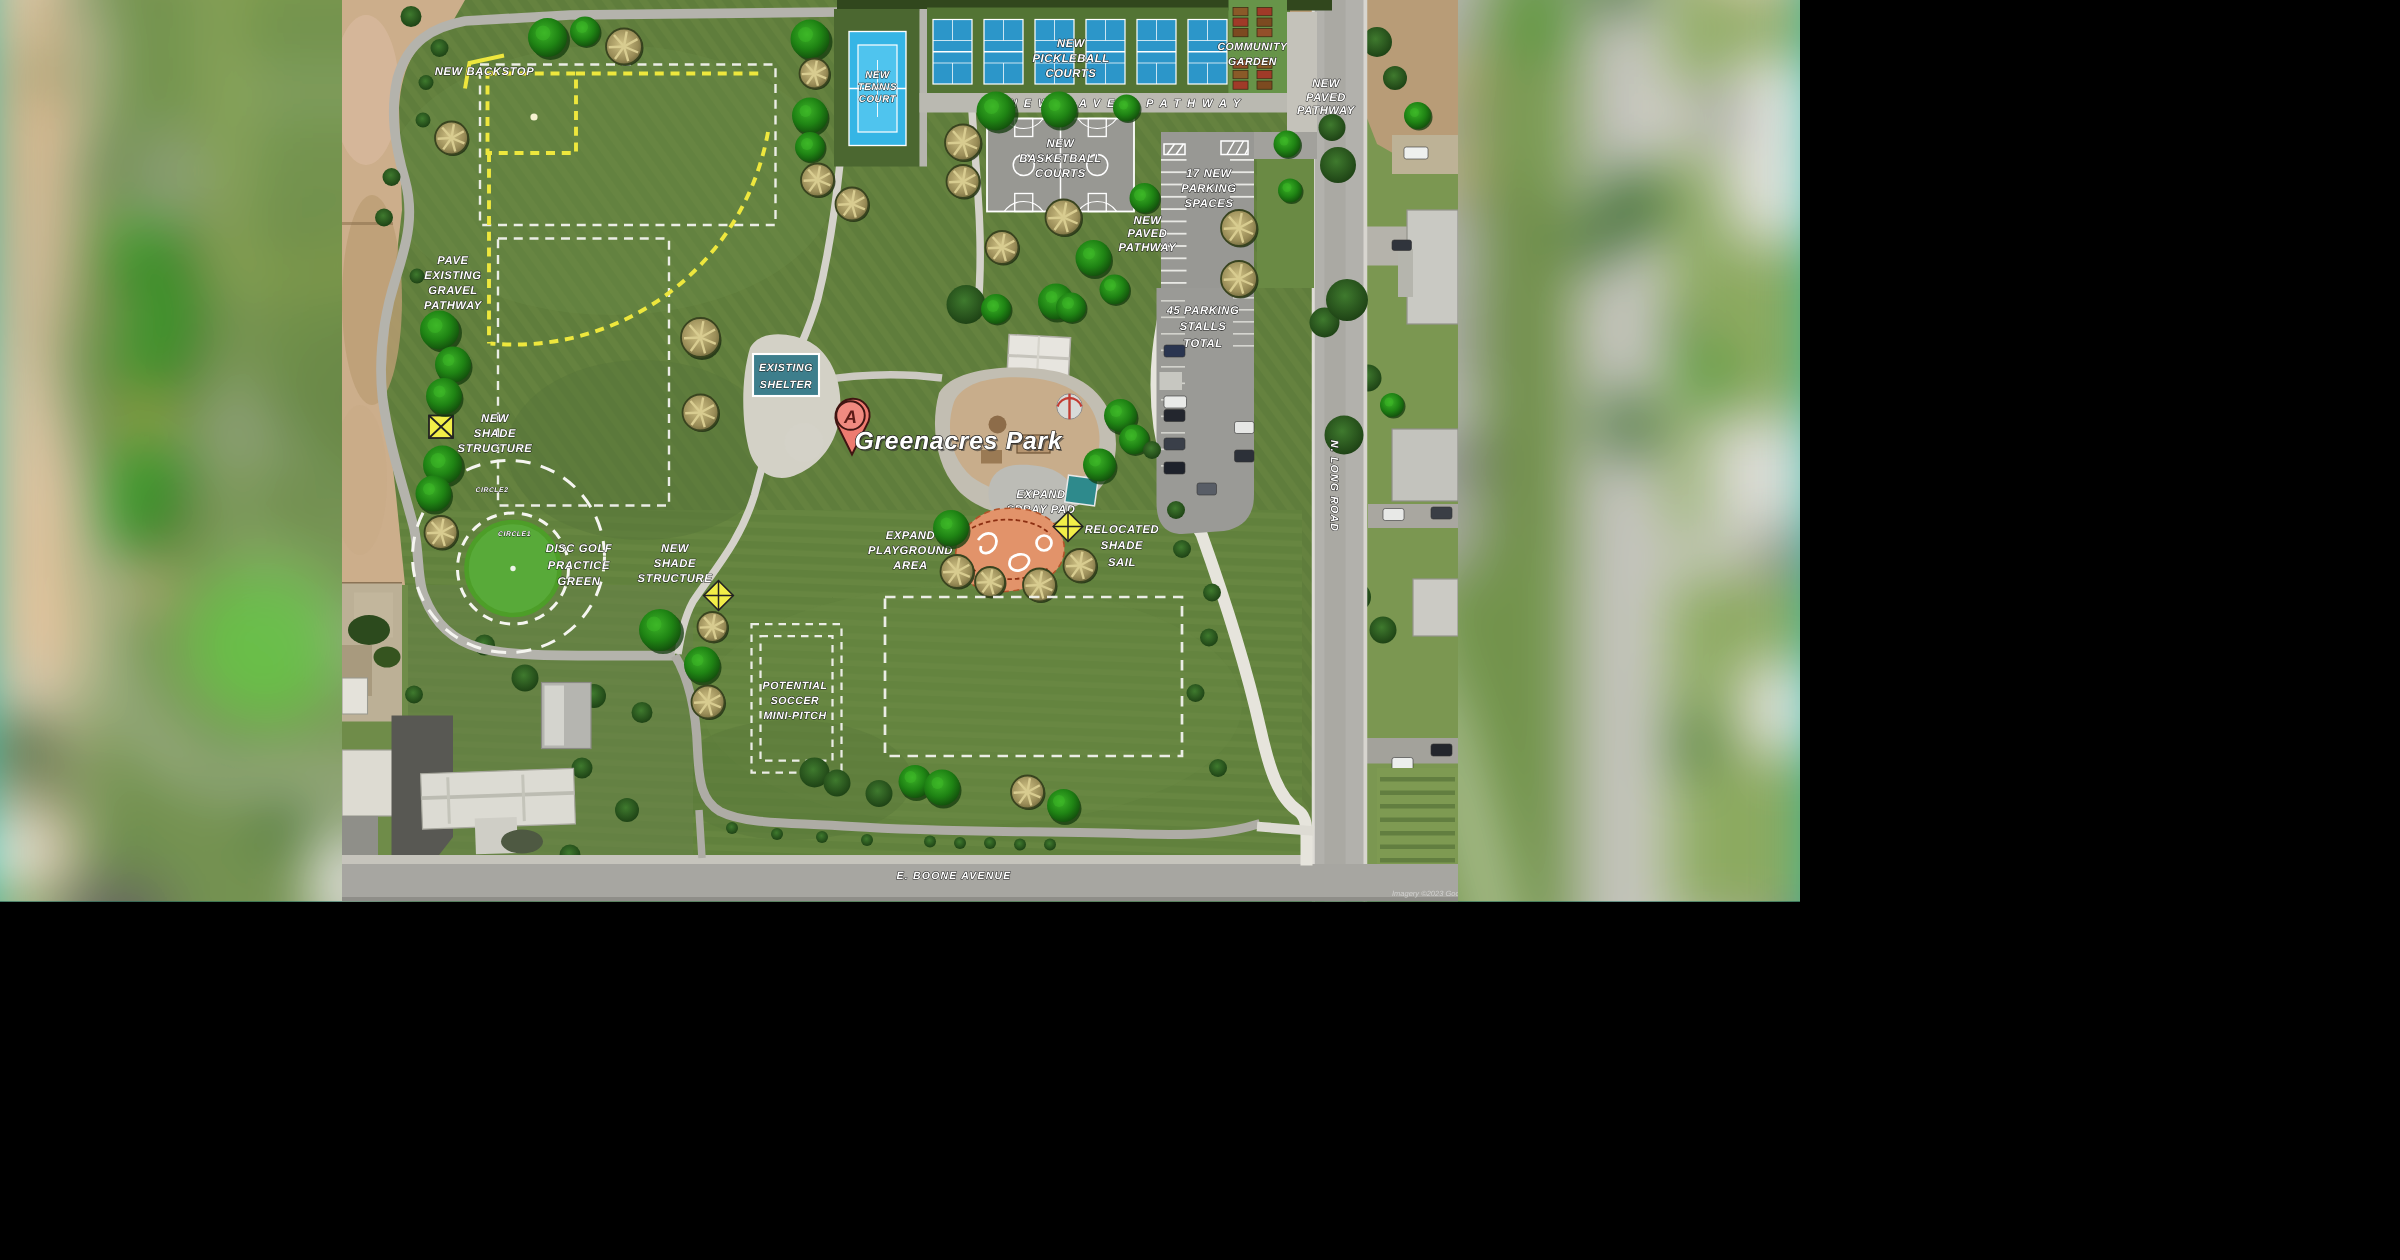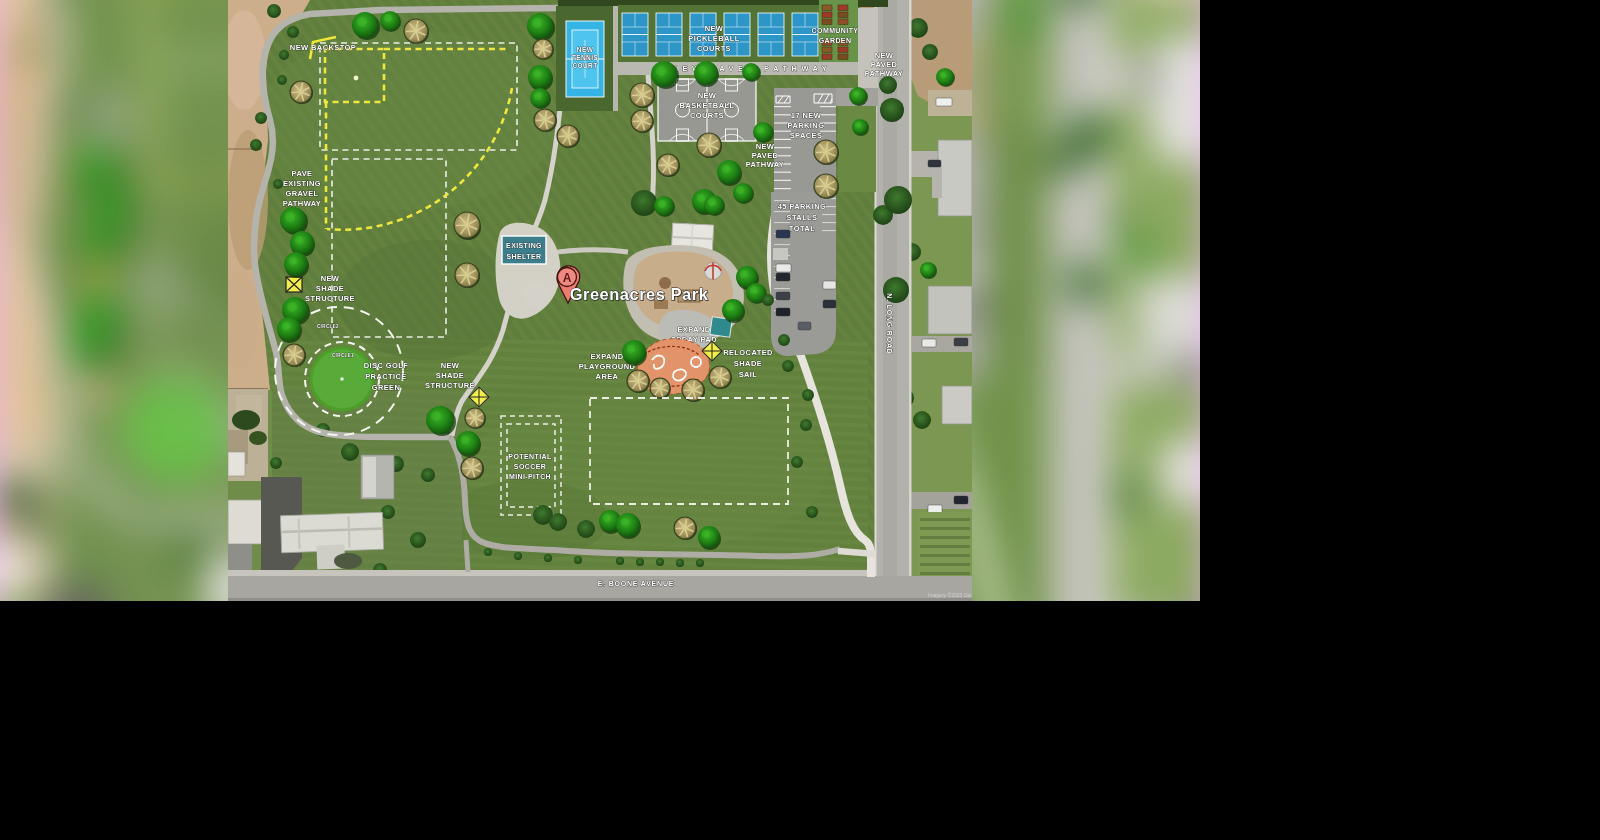--- a/index.html
+++ b/index.html
@@ -1,16 +1,16 @@
 <!DOCTYPE html>
 <html><head><meta charset="utf-8"><title>Greenacres Park</title>
 <style>
 html,body{margin:0;padding:0;background:#000;}
 #canvas{position:relative;width:1600px;height:840px;background:#000;overflow:hidden;}
-#stage{position:absolute;left:0;top:0;width:1200px;height:601px;overflow:hidden;background:#f0abfc;}
+#stage{position:absolute;left:0;top:0;width:1200px;height:601px;overflow:hidden;background:#14b8a6;font-style:italic;}
 #blurbox{position:absolute;left:0;top:0;width:1200px;height:601px;overflow:hidden;}
 #blur{position:absolute;left:-10px;top:-192px;filter:blur(19px) saturate(0.93) brightness(1.13);}
 #main{position:absolute;left:228px;top:0;width:744px;height:601px;}
 </style></head>
 <body>
 
 <div id="canvas">
 
 <div id="stage">
 

